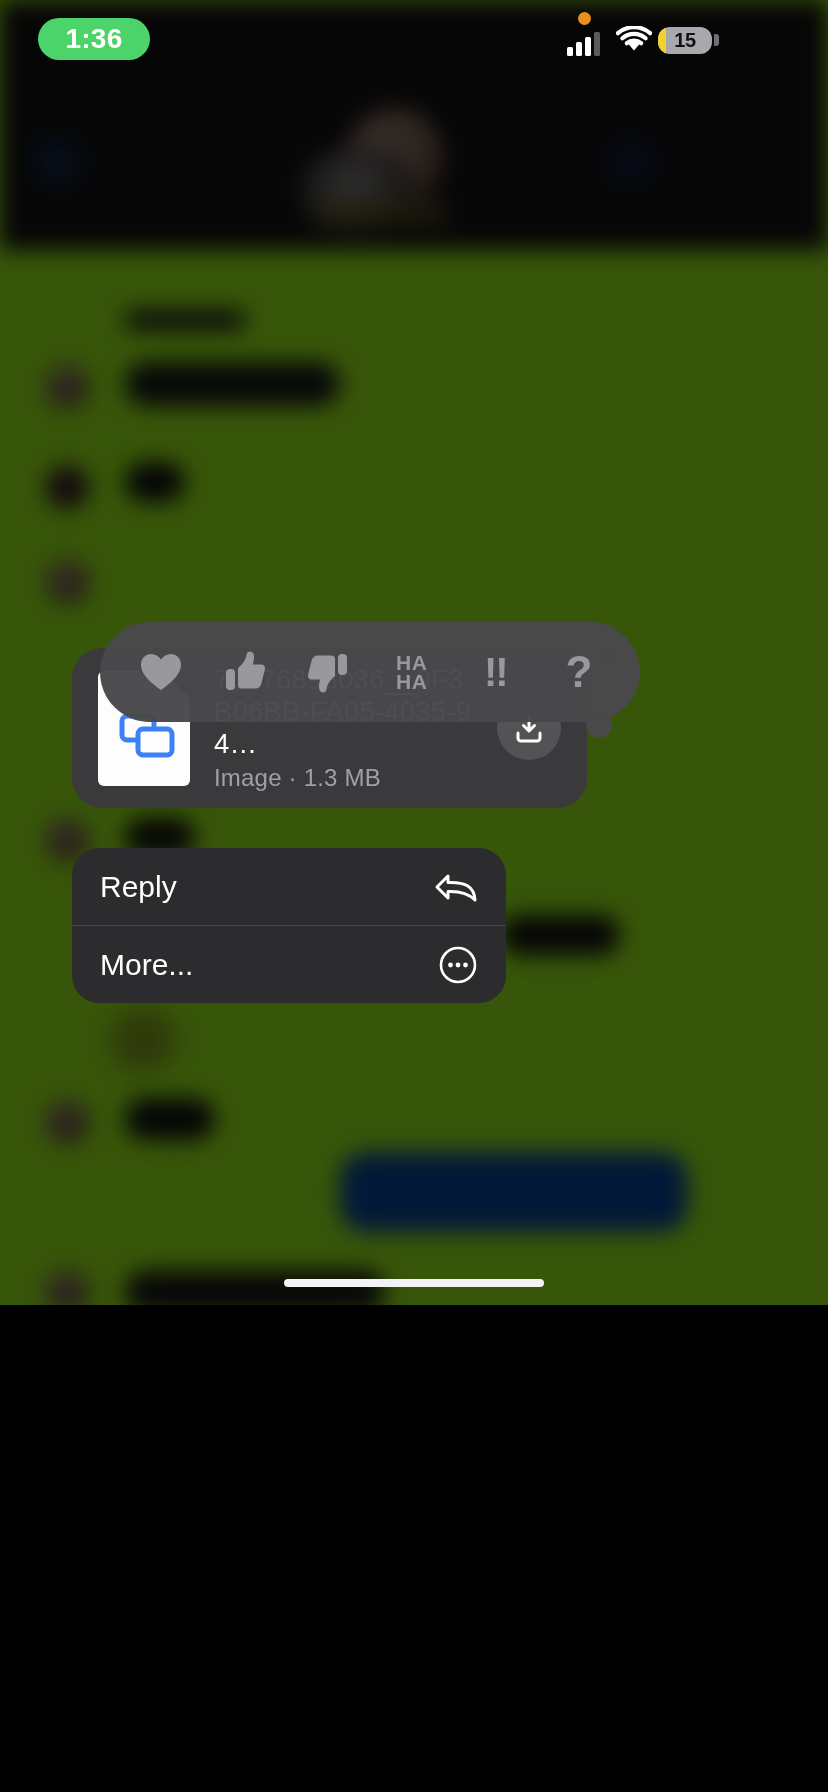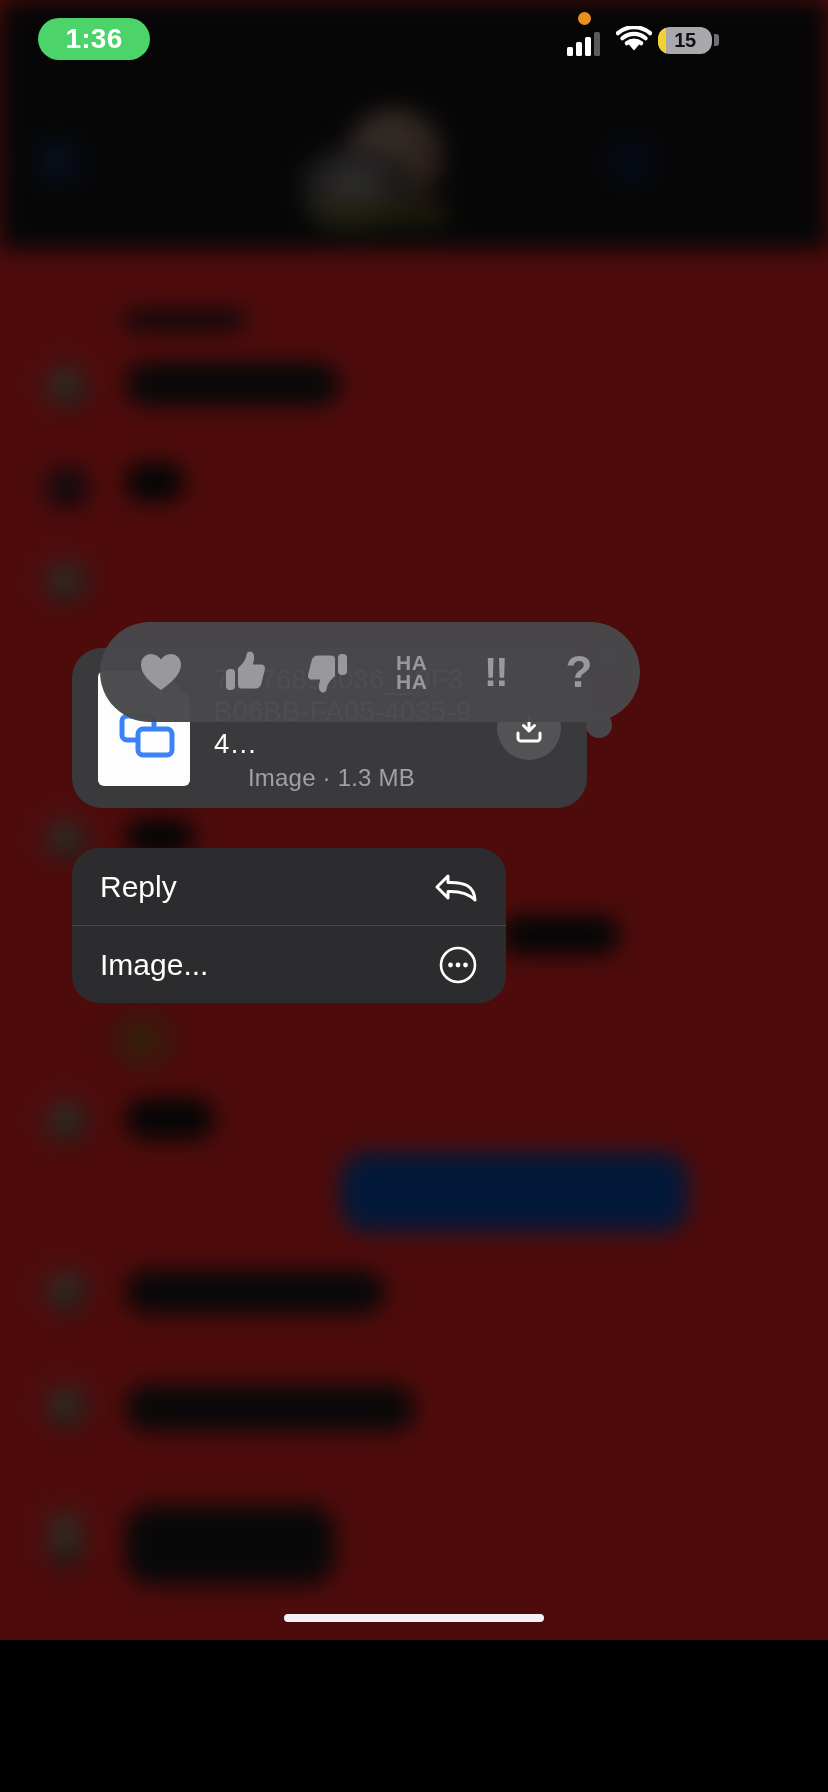--- a/index.html
+++ b/index.html
@@ -4,22 +4,22 @@
 <style>
   * { box-sizing: border-box; margin: 0; padding: 0; }
   html, body {
     width: 828px; height: 1792px;
     background: #000;
     font-family: "Liberation Sans", sans-serif;
     overflow: hidden;
   }
   #phone {
     position: relative;
-    width: 828px; height: 1640px;
-    background: #b91c1c;
+    width: 828px; height: 1305px;
+    background: #84cc16;
     overflow: hidden;
   }
 
   
   #bg-chat {
     position: absolute; inset: 0;
     filter: blur(11px) brightness(0.55);
     -webkit-filter: blur(11px) brightness(0.55);
   }
   #nav-blur {
@@ -179,21 +179,21 @@
   #file-text {
     margin-left: 24px; margin-right: 80px; flex: 1 1 auto; min-width: 0;
   }
   #file-name {
     color: #fff; font-size: 27.5px; font-weight: 500;
     line-height: 32px; letter-spacing: .2px;
     word-break: break-all;
   }
   #file-meta {
     color: #a0a0a5; font-size: 24px; font-weight: 400;
-    margin-top: 4px; letter-spacing: .2px; margin-left: 34px;
+    margin-top: 4px; letter-spacing: .2px;
   }
 
   
   #context-menu {
     position: absolute; left: 72px; top: 848px;
     width: 434px; border-radius: 27px;
     background: #2c2c2e;
     overflow: hidden;
     z-index: 45;
   }
@@ -341,21 +341,21 @@
 
   <div id="context-menu">
     <div class="menu-item">
       <span>Reply</span>
       <svg width="44" height="38" viewBox="0 0 44 38" aria-hidden="true">
         <path d="M14 8 L3 19 L14 30 L14 23.5 C26 23 34 25 41 32 C40 18 31 14 14 14.5 Z" fill="none" stroke="#fff" stroke-width="3" stroke-linejoin="round" stroke-linecap="round"></path>
       </svg>
     </div>
     <div class="menu-sep"></div>
     <div class="menu-item">
-      <span>Image...</span>
+      <span>More...</span>
       <svg width="40" height="40" viewBox="0 0 40 40" aria-hidden="true">
         <circle cx="20" cy="20" r="17" fill="none" stroke="#fff" stroke-width="2.6"></circle>
         <circle cx="12.5" cy="20" r="2.4" fill="#fff"></circle>
         <circle cx="20" cy="20" r="2.4" fill="#fff"></circle>
         <circle cx="27.5" cy="20" r="2.4" fill="#fff"></circle>
       </svg>
     </div>
   </div>
 
   <div id="home-indicator"></div>

